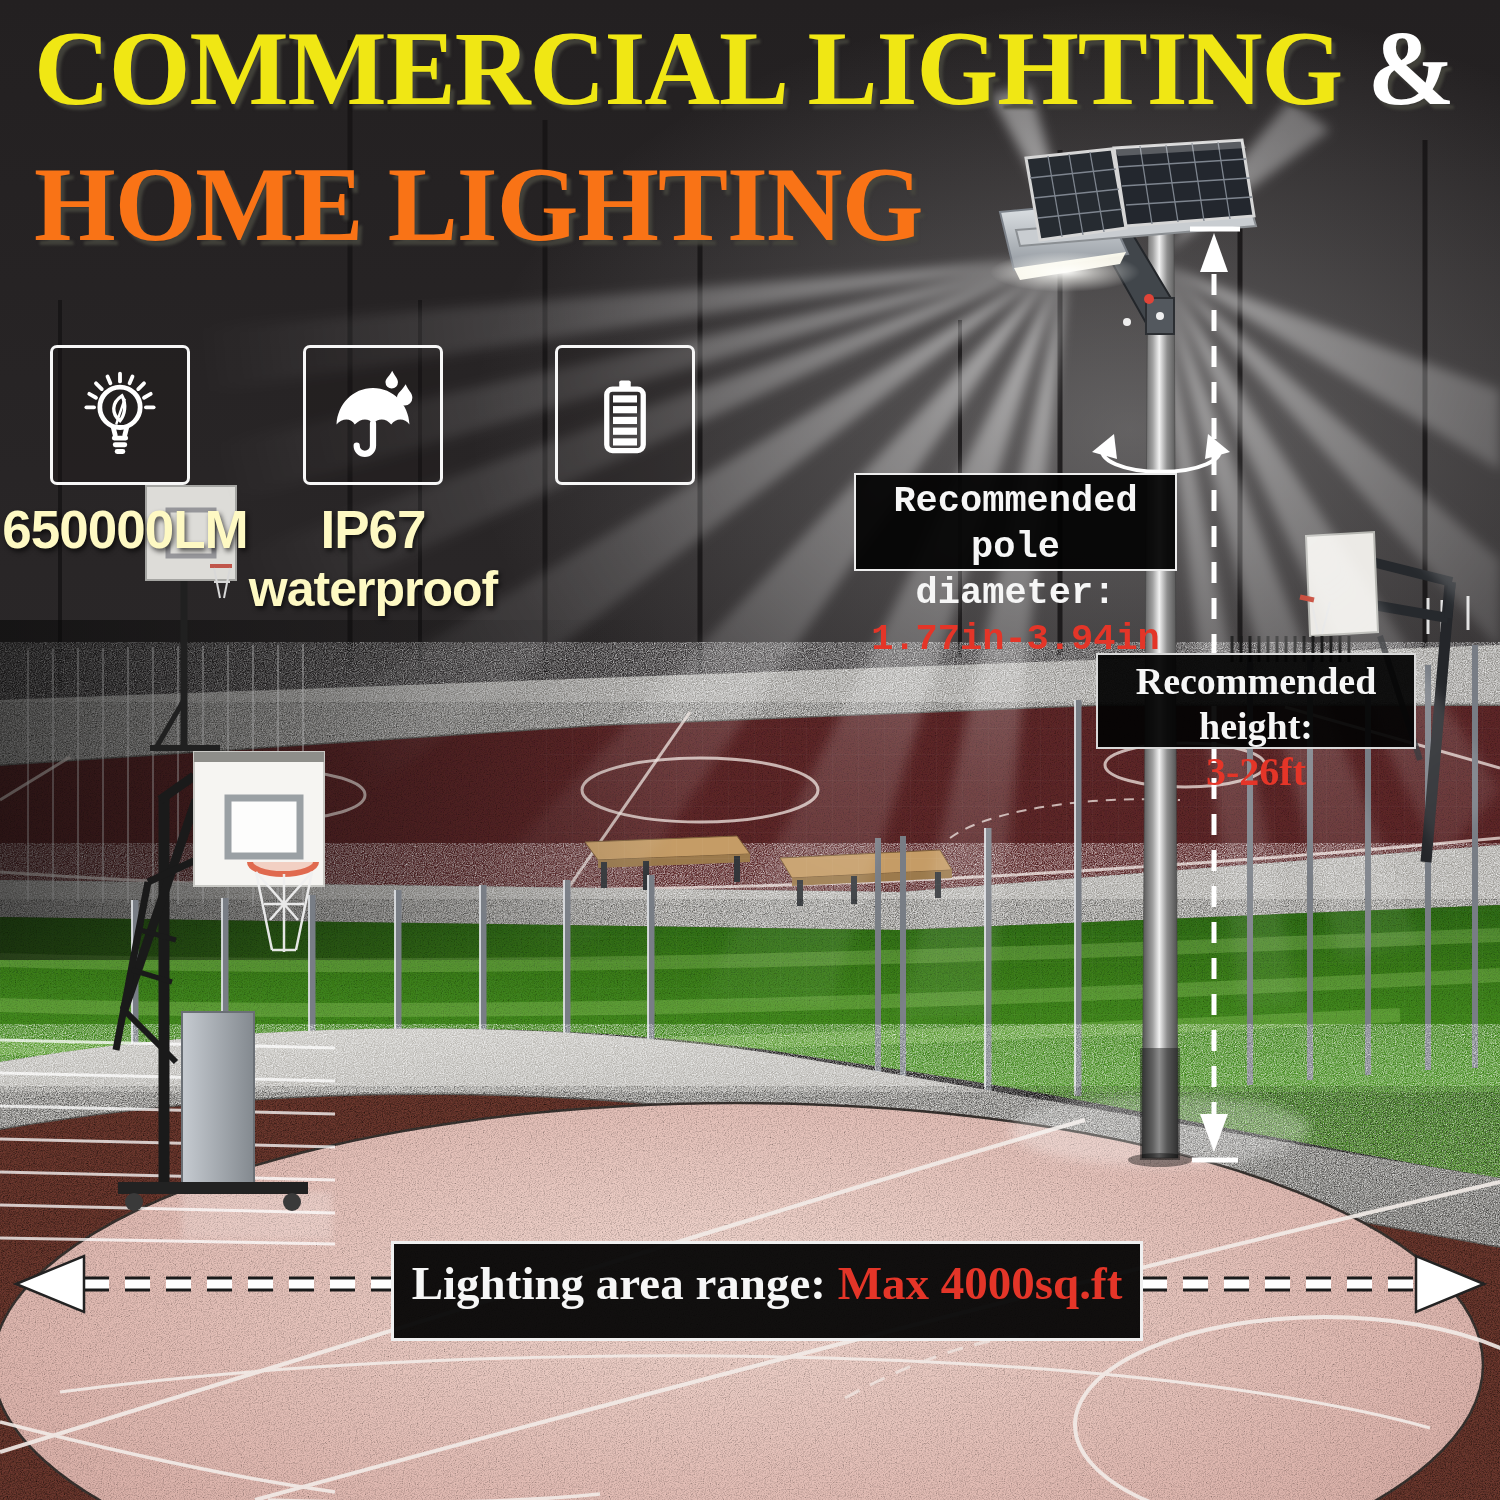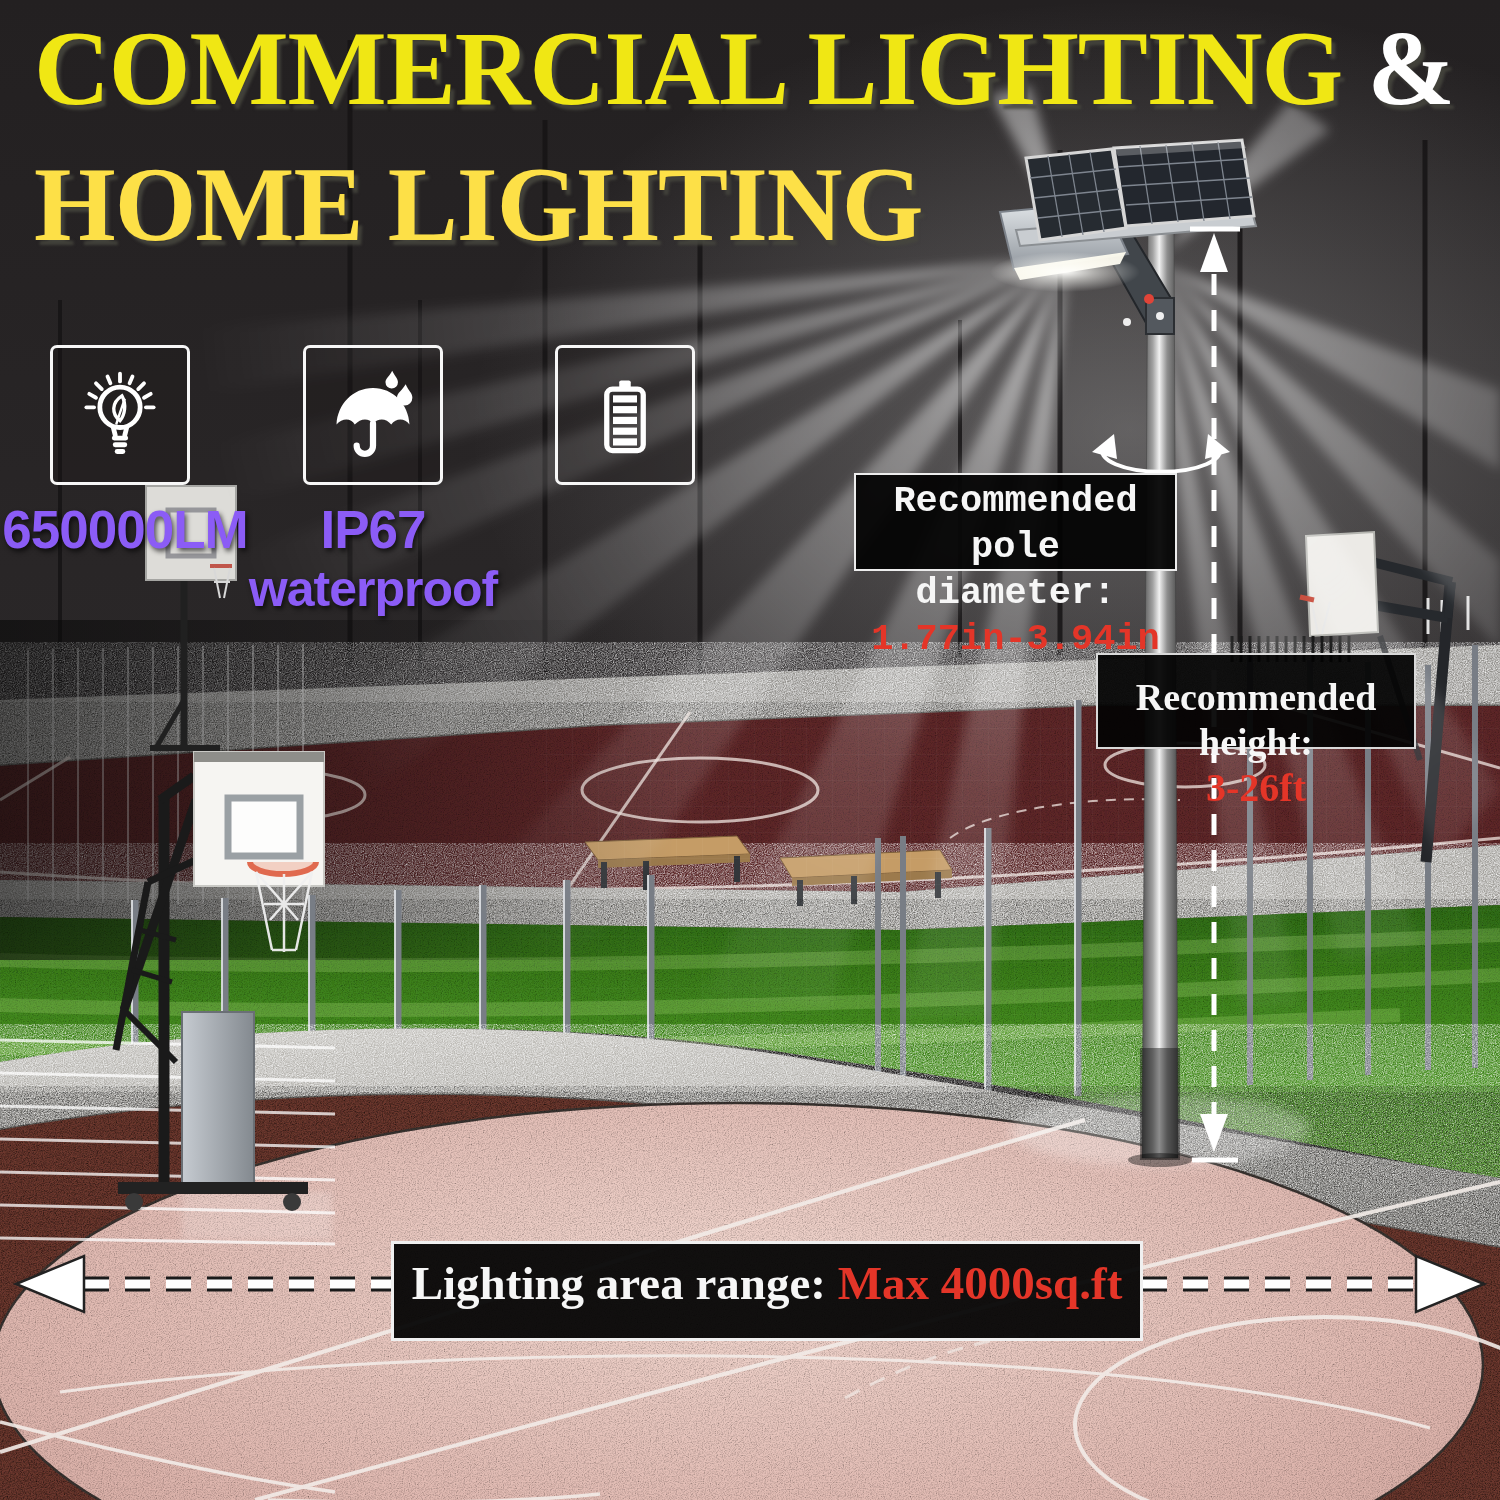--- a/index.html
+++ b/index.html
@@ -6,44 +6,44 @@
   #stage{position:relative;width:1500px;height:1500px;overflow:hidden;background:#242122;
          font-family:"Liberation Sans",sans-serif;}
   .abs{position:absolute;}
   svg{display:block;}
 
   
   .title-line{position:absolute;left:34px;white-space:nowrap;
       font-family:"Liberation Serif",serif;font-weight:700;font-size:105px;line-height:1;
       letter-spacing:-1px;text-shadow:4px 5px 3px rgba(70,70,62,.85);}
   #title1{top:16px;}
-  #title2{top:152px;color:#fde047;}
+  #title2{top:152px;color:#f97316;}
   .t-yellow{color:var(--yellow,#f0e714);}
   .t-white{color:#ffffff;}
 
   
   .feat-box{position:absolute;top:345px;width:140px;height:140px;border:3px solid #f7f7f7;
       border-radius:7px;display:flex;align-items:center;justify-content:center;
       background:rgba(22,20,21,.25);box-sizing:border-box;}
   #feat-box-1{left:50px;} #feat-box-2{left:303px;} #feat-box-3{left:555px;}
-  .feat-label{position:absolute;color:#8b5cf6;font-weight:700;text-align:center;
+  .feat-label{position:absolute;color:#fef9c3;font-weight:700;text-align:center;
       font-size:53px;letter-spacing:-1px;text-shadow:2px 3px 5px rgba(0,0,0,.65);}
   #lab1{left:0;width:250px;top:499px;}
   #lab2{left:295px;width:156px;top:499px;}
   #lab2b{left:246px;width:254px;top:560px;font-size:50px;}
   #lab3{left:500px;width:256px;top:499px;}
 
   
   .callout{position:absolute;background:rgba(3,3,3,.94);box-sizing:border-box;
       font-family:"Liberation Serif",serif;font-weight:700;color:#f6f6f6;text-align:center;}
   .val{color:var(--red,#e43528);}
   #pole-box{left:854px;top:473px;width:323px;height:98px;border:2px solid #ededed;
       font-size:37px;line-height:46px;padding-top:3px;font-family:Liberation Mono, monospace;}
   #height-box{left:1096px;top:653px;width:320px;height:96px;border:2px solid #d9d9d9;
-      font-size:38px;line-height:45px;padding-top:20px;}
+      font-size:38px;line-height:45px;padding-top:4px;}
   #height-box .val{font-size:40px;}
   #area-box{left:391px;top:1241px;width:752px;height:100px;border:3px solid #f0f0f0;
       font-size:47px;line-height:78px;white-space:nowrap;}
 </style>
 </head>
 <body>
 
 <div id="stage">
 
 <svg class="abs" style="left:0;top:0" width="1500" height="1500" viewBox="0 0 1500 1500">

